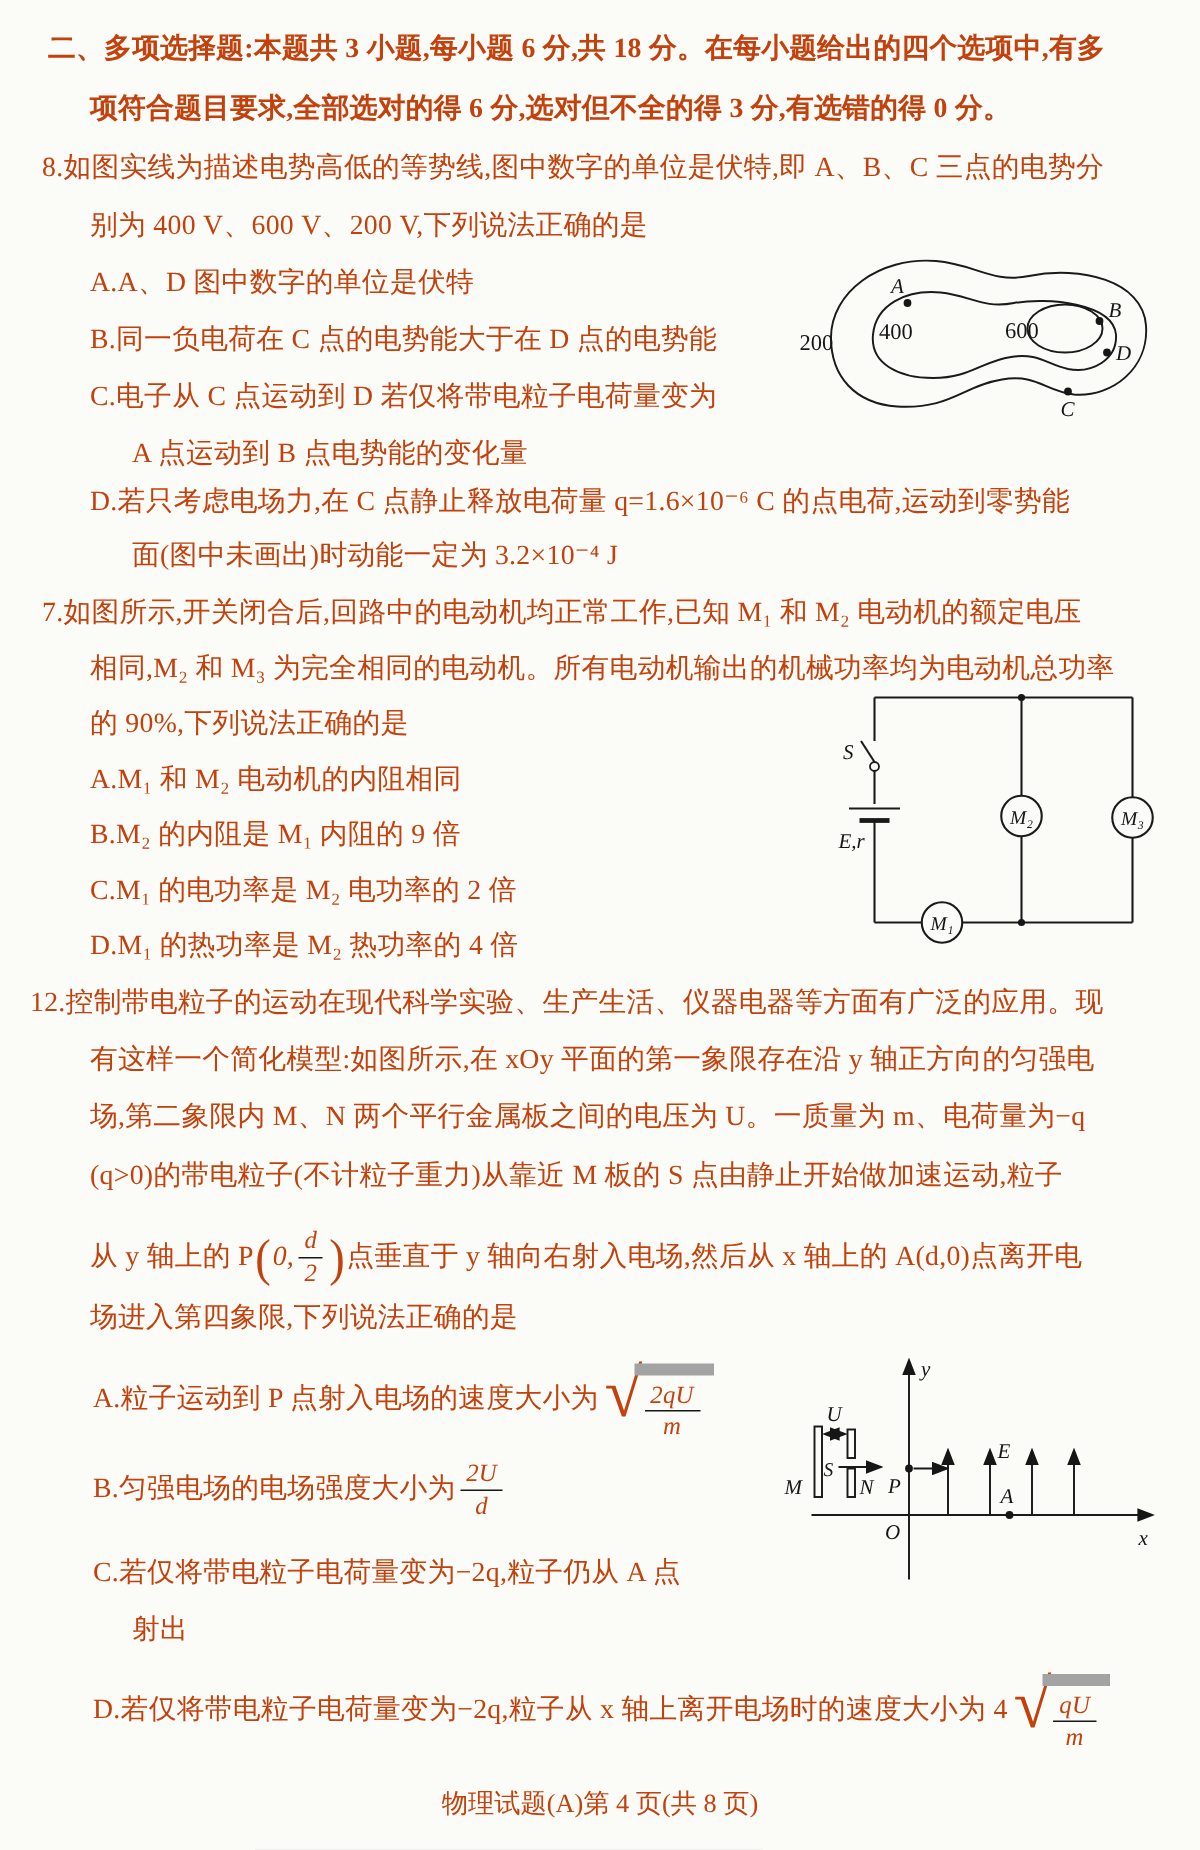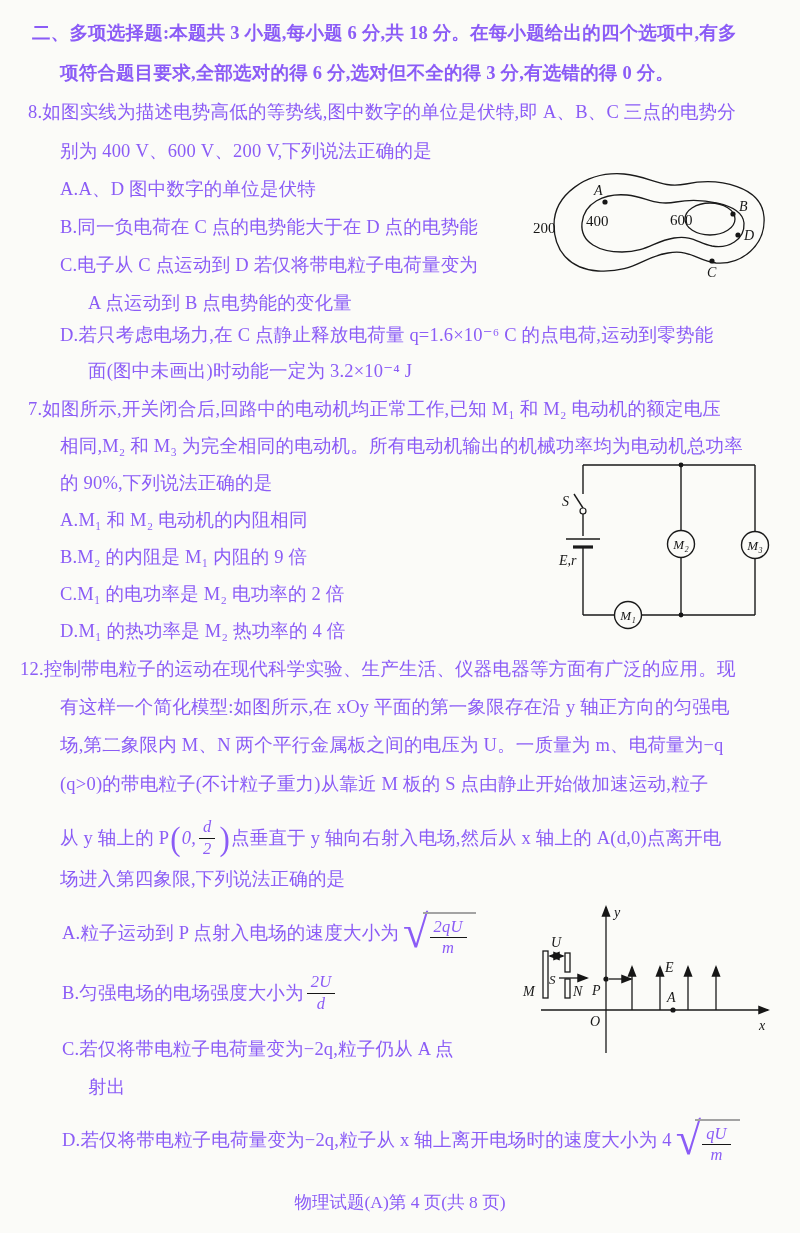--- a/index.html
+++ b/index.html
@@ -1,31 +1,31 @@
 <!DOCTYPE html>
 <html><head>
 <meta charset="utf-8">
 <style>
   html,body{margin:0;padding:0;background:#e8e8e8;}
   .page{
     position:relative;width:800px;height:1233px;margin:0 auto;
-    background:#fbfbf8;color:#8b5cf6;overflow:hidden;
+    background:#fbfbf8;color:#c2410c;overflow:hidden;
     font-family:"Liberation Serif","DejaVu Serif",serif;
     font-size:18.5px;
   }
   .line{position:absolute;white-space:nowrap;line-height:27px;letter-spacing:.2px;}
   .hdr{font-weight:bold;}
   .fline{display:flex;align-items:center;}
   .frac{display:inline-flex;flex-direction:column;align-items:center;
         font-style:italic;font-size:16.5px;line-height:1.1;margin:0 3px;vertical-align:middle;}
   .frac .num{border-bottom:1.4px solid #161616;padding:0 4px 1px;}
   .frac .den{padding-top:1px;}
   .sqrt{display:inline-flex;align-items:flex-start;margin-left:4px;}
   .rad{font-size:46px;line-height:46px;font-weight:400;margin-right:-6px;}
-  .radicand{border-top:2px solid #a3a3a3;padding:4px 6px 0 4px;margin-top:3px;}
+  .radicand{border-top:8px solid #a3a3a3;padding:4px 6px 0 4px;margin-top:3px;}
   .bigp{font-size:31px;line-height:1;display:inline-block;transform:scaleY(1.12);margin:0 1px;font-weight:400;}
   .fig{position:absolute;}
   .footer{position:absolute;left:0;right:0;top:1190px;display:flex;justify-content:center;font-size:17.5px;}
   svg text{fill:#161616;}
   .svar{font-style:italic;}
 </style>
 </head>
 <body>
 
 <div class="page">

